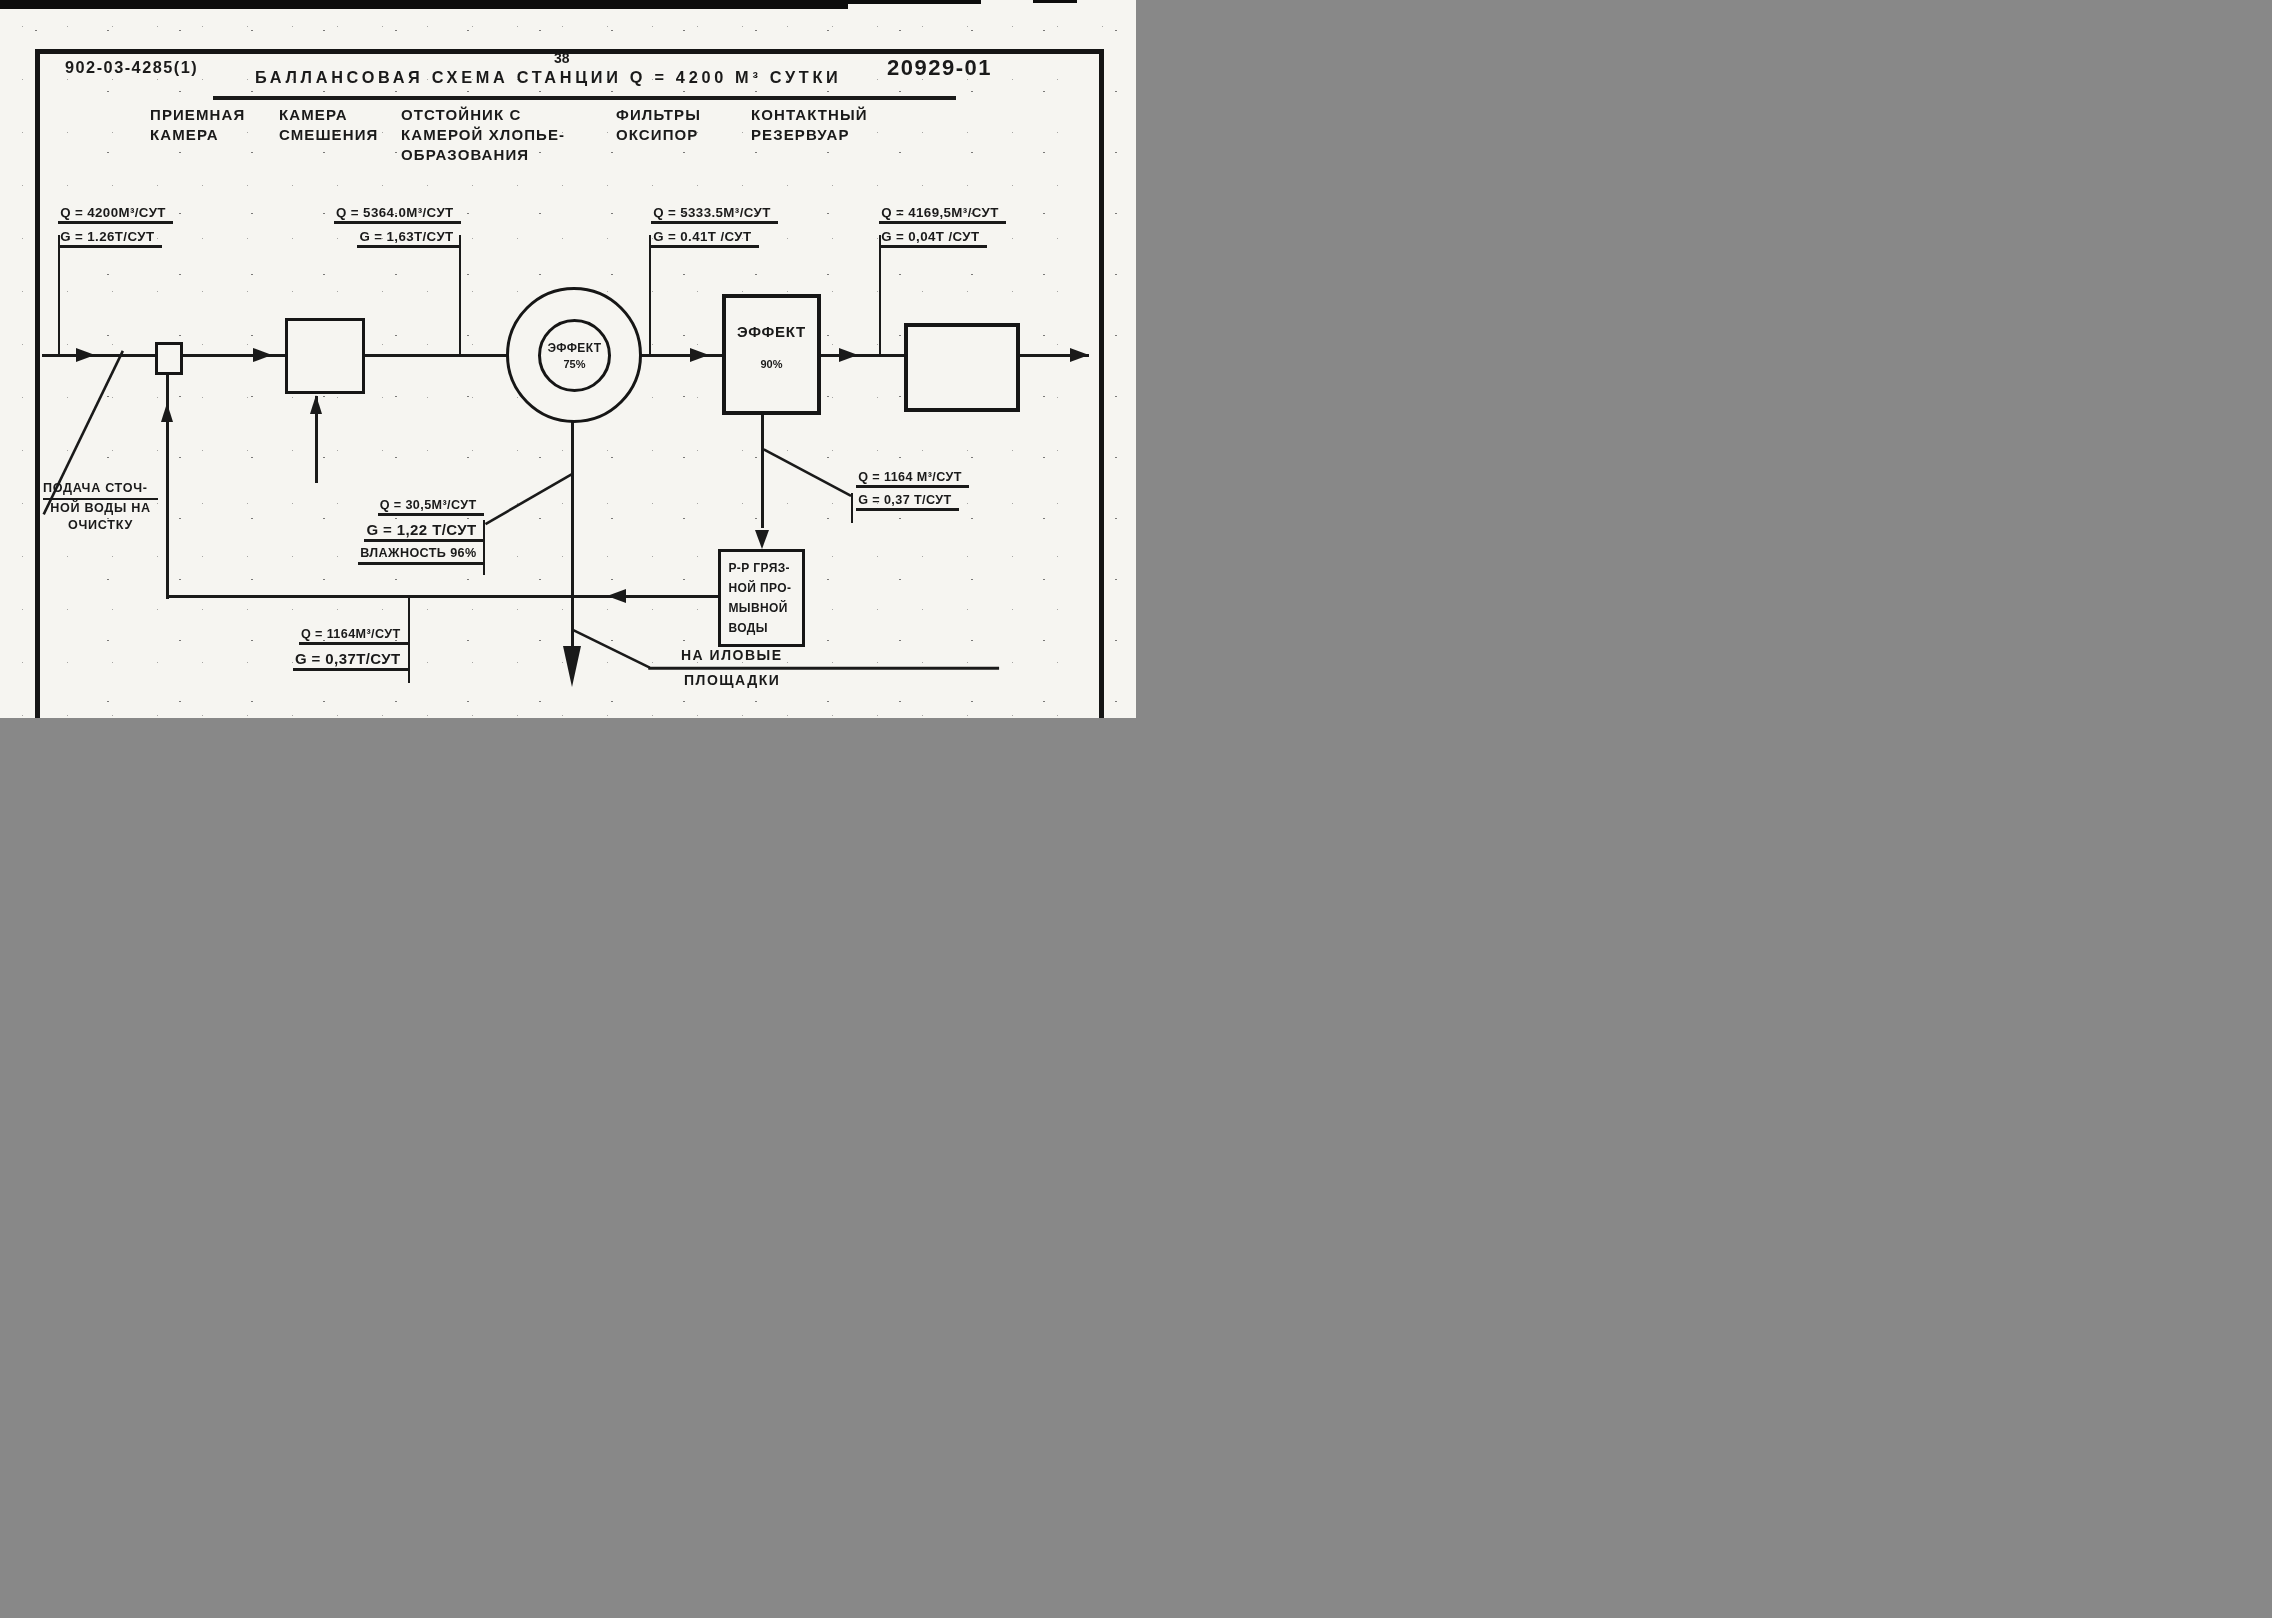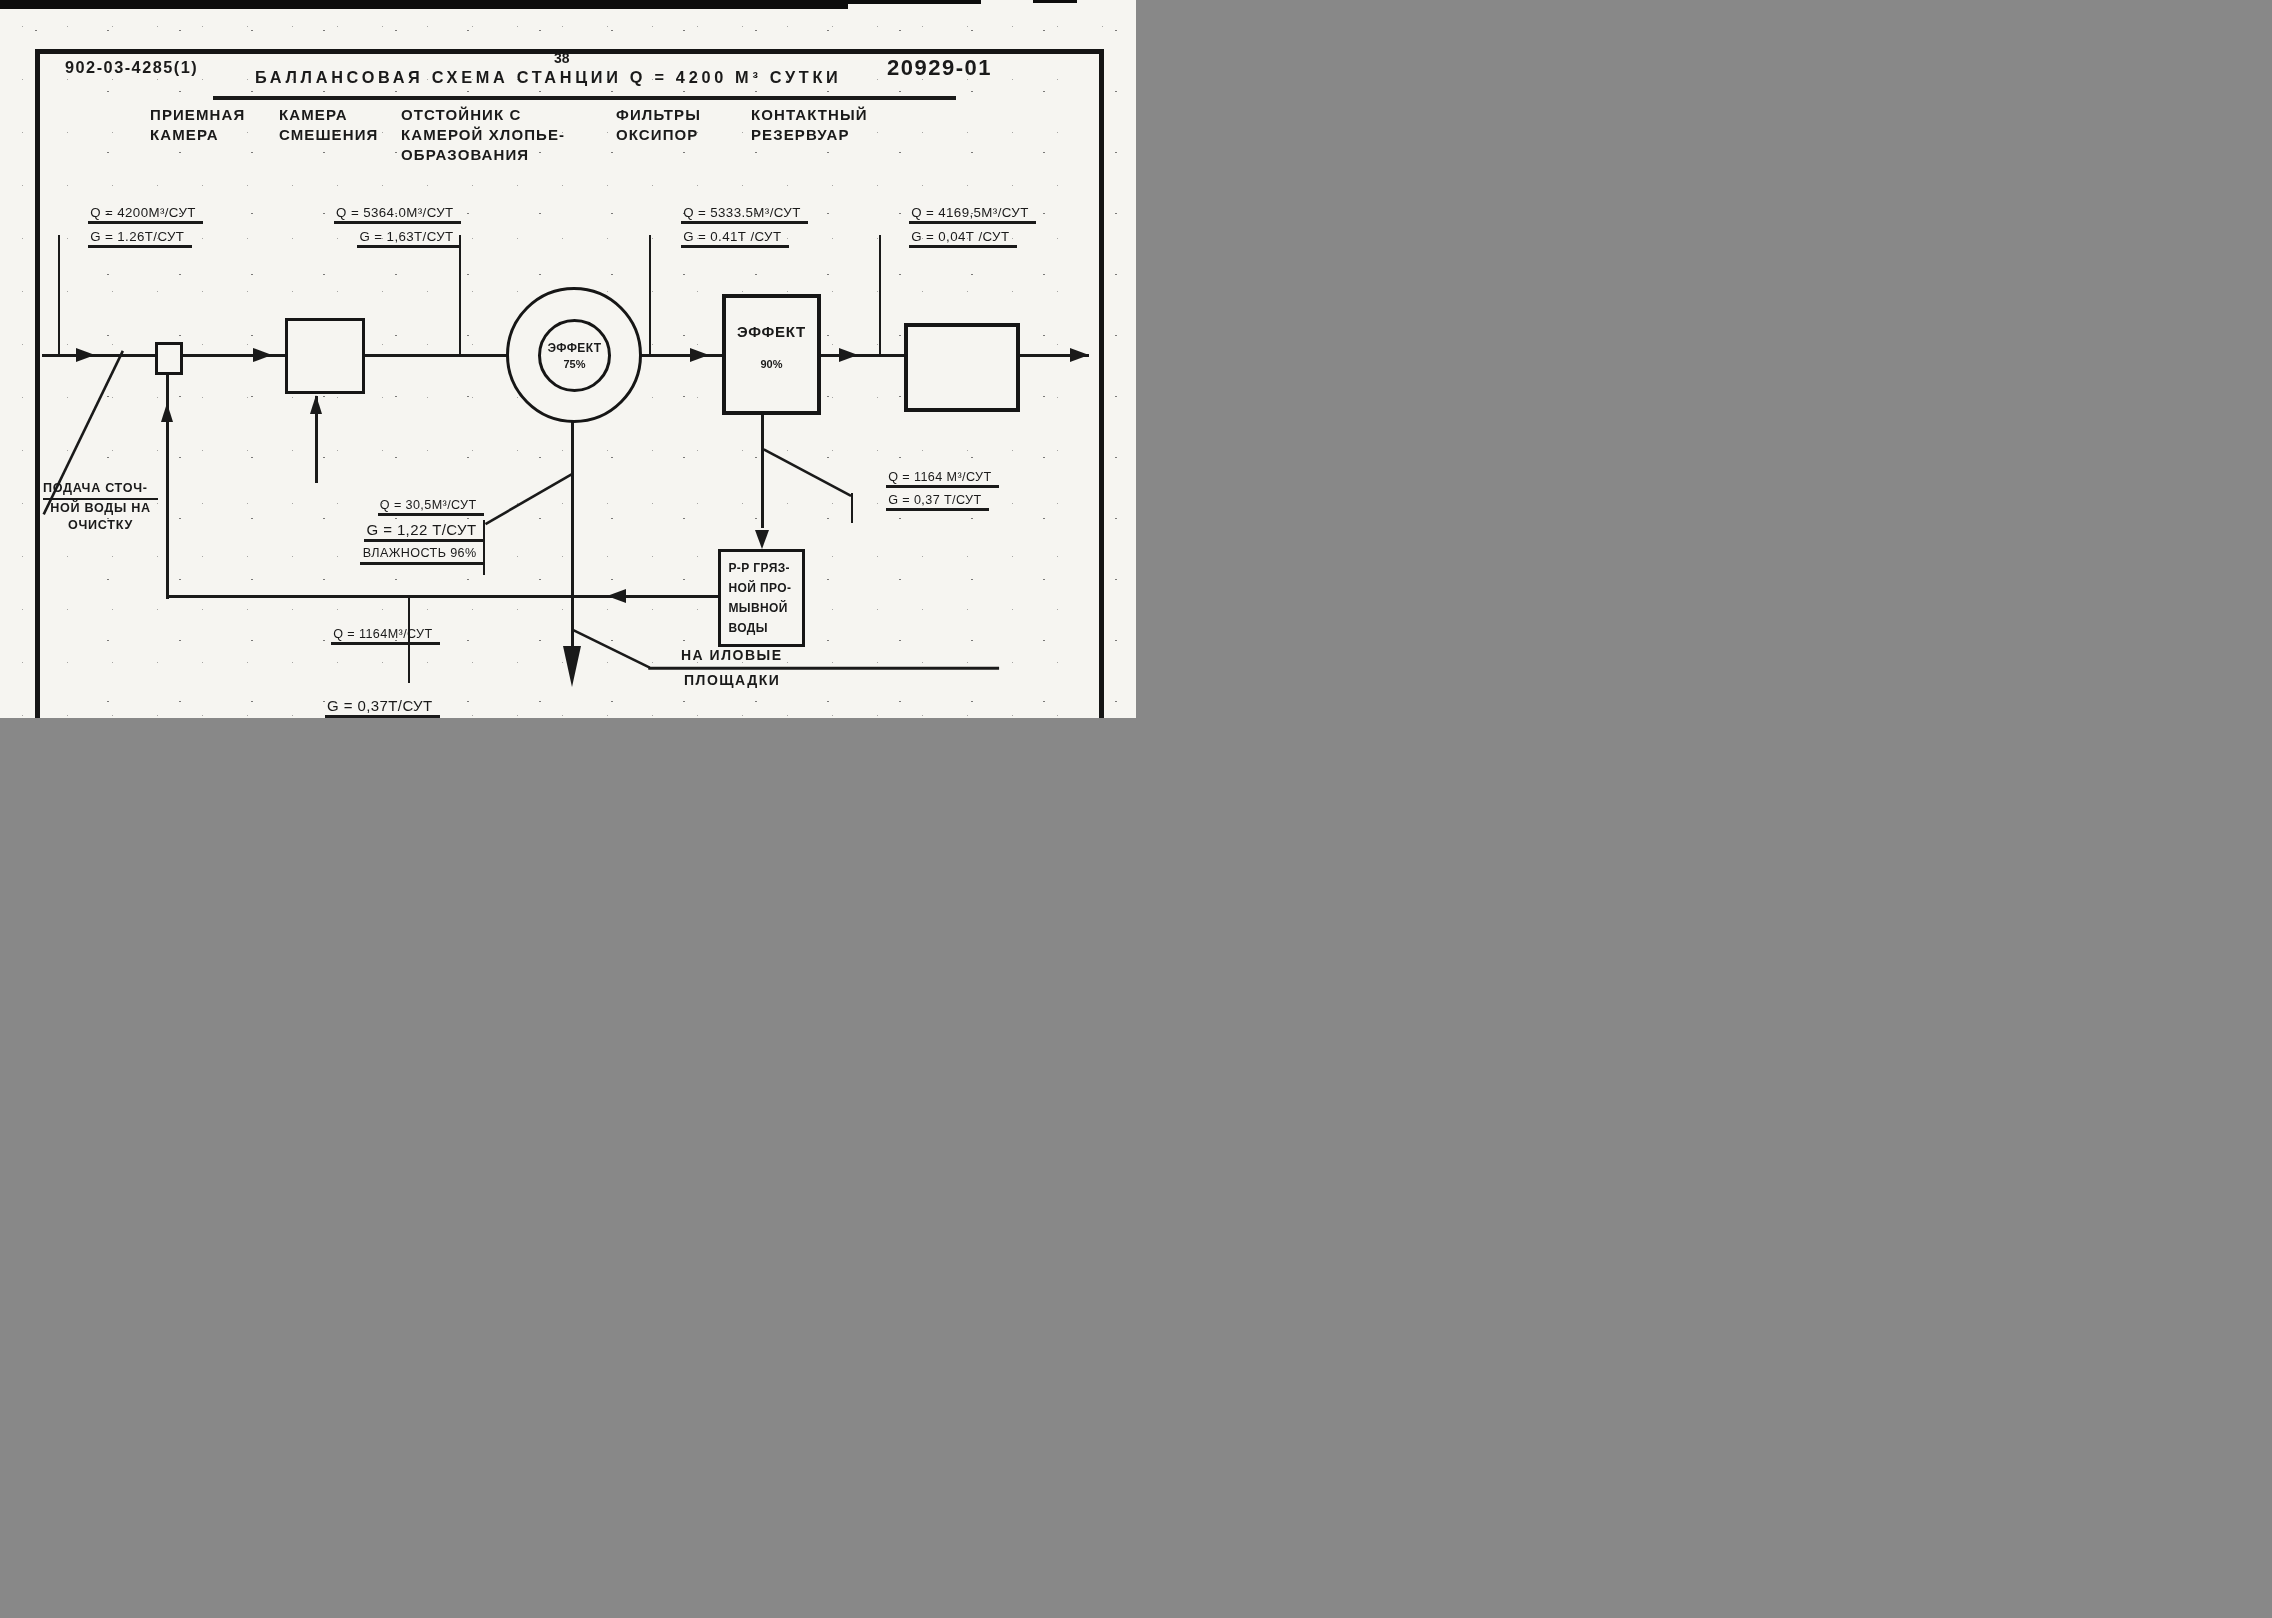--- a/index.html
+++ b/index.html
@@ -26,22 +26,22 @@
   .arr-d{position:absolute;width:0;height:0;border-left:7.4px solid transparent;border-right:7.4px solid transparent;border-top:19px solid #1a1a1a;}
   .arr-d-big{position:absolute;width:0;height:0;border-left:9.6px solid transparent;border-right:9.6px solid transparent;border-top:41px solid #1a1a1a;}
   
   .shape{position:absolute;background:#f6f5f1;border:3.7px solid #161616;box-sizing:border-box;}
   .shape6{position:absolute;background:#f6f5f1;border:4.4px solid #161616;box-sizing:border-box;}
   .circle{border-radius:50%;}
   
   .flg{position:absolute;display:flex;flex-direction:column;}
   .flg.left{align-items:flex-start;}
   .flg.right{align-items:flex-end;}
-  .flg .ln{display:inline-block;font-size:13.3px;font-weight:400;letter-spacing:0.4px;text-transform:uppercase;
-           border-bottom:3px solid #1a1a1a;padding:0.7px 7.4px 1.5px 2.2px;margin-bottom:3.7px;white-space:nowrap;margin-left:30px;}
+  .flg .ln{display:inline-block;font-size:13.3px;font-weight:700;letter-spacing:0.4px;text-transform:uppercase;
+           border-bottom:3px solid #1a1a1a;padding:0.7px 7.4px 1.5px 2.2px;margin-bottom:3.7px;white-space:nowrap;}
   .units{font-size:15px;line-height:20px;letter-spacing:1.1px;white-space:nowrap;}
   .note{font-size:12.6px;line-height:17px;letter-spacing:0.7px;white-space:nowrap;}
   svg.overlay{position:absolute;left:0;top:0;width:1136px;height:809px;pointer-events:none;}
 </style>
 </head>
 <body>
 
 <div class="page">
 
   <div class="scanbar"></div>
@@ -166,21 +166,21 @@
     <span class="ln" style="font-size:12.6px;">Q = 30,5м³/сут</span>
     <span class="ln" style="font-size:15px;">G = 1,22 т/сут</span>
     <span class="ln" style="font-size:12.6px;">Влажность 96%</span>
   </div>
 
   <div class="flg left" style="left:856px;top:469px;">
     <span class="ln" style="font-size:12.6px;">Q = 1164 м³/сут</span>
     <span class="ln" style="font-size:12.6px;">G = 0,37 т/сут</span>
   </div>
 
-  <div class="flg right" style="right:696px;top:626px;gap:47px;">
+  <div class="flg right" style="right:728px;top:626px;">
     <span class="ln" style="font-size:12.6px;">Q = 1164м³/сут</span>
     <span class="ln" style="font-size:15px;">G = 0,37т/сут</span>
   </div>
 
   <div class="abs hand" style="left:681px;top:647px;font-size:14px;letter-spacing:1.5px;">На иловые</div>
   <div class="abs hand" style="left:684px;top:672px;font-size:14px;letter-spacing:1.5px;">площадки</div>
 
 </div>
 
 

